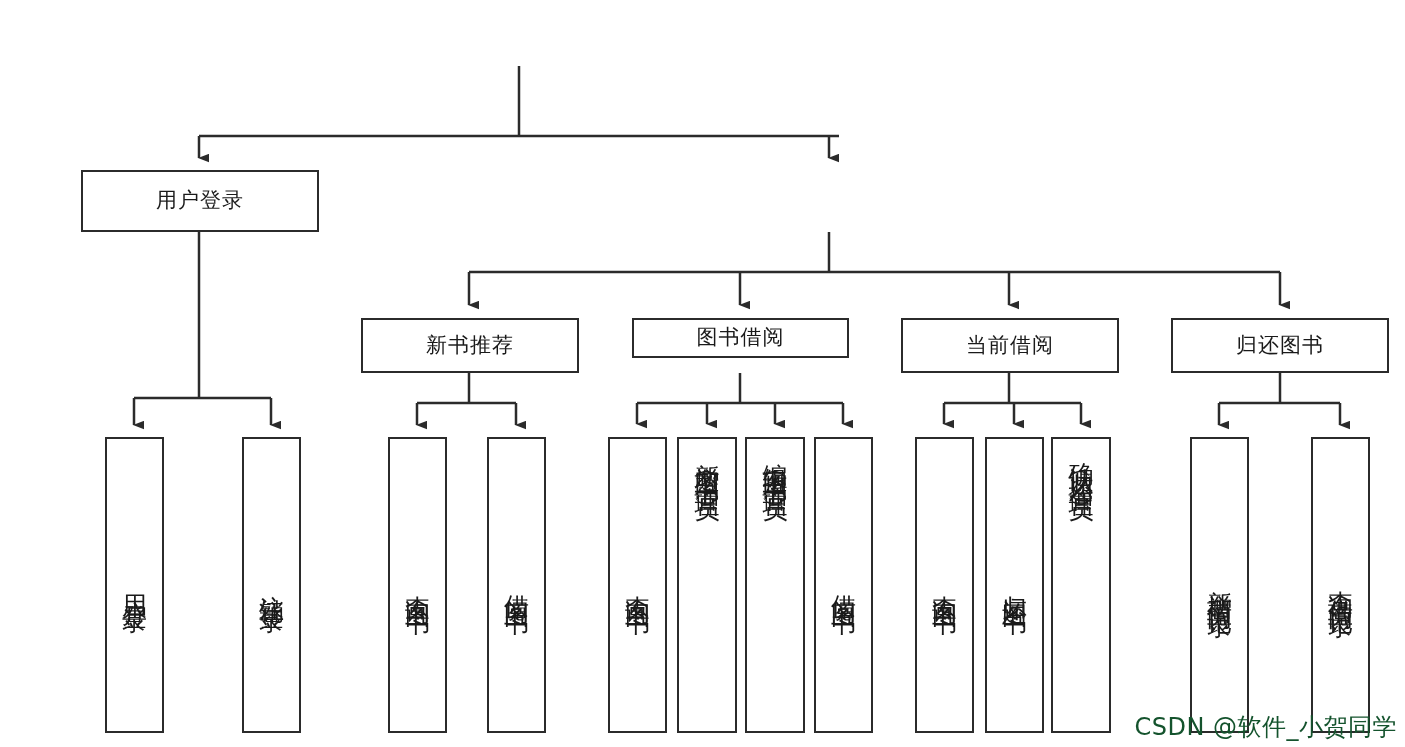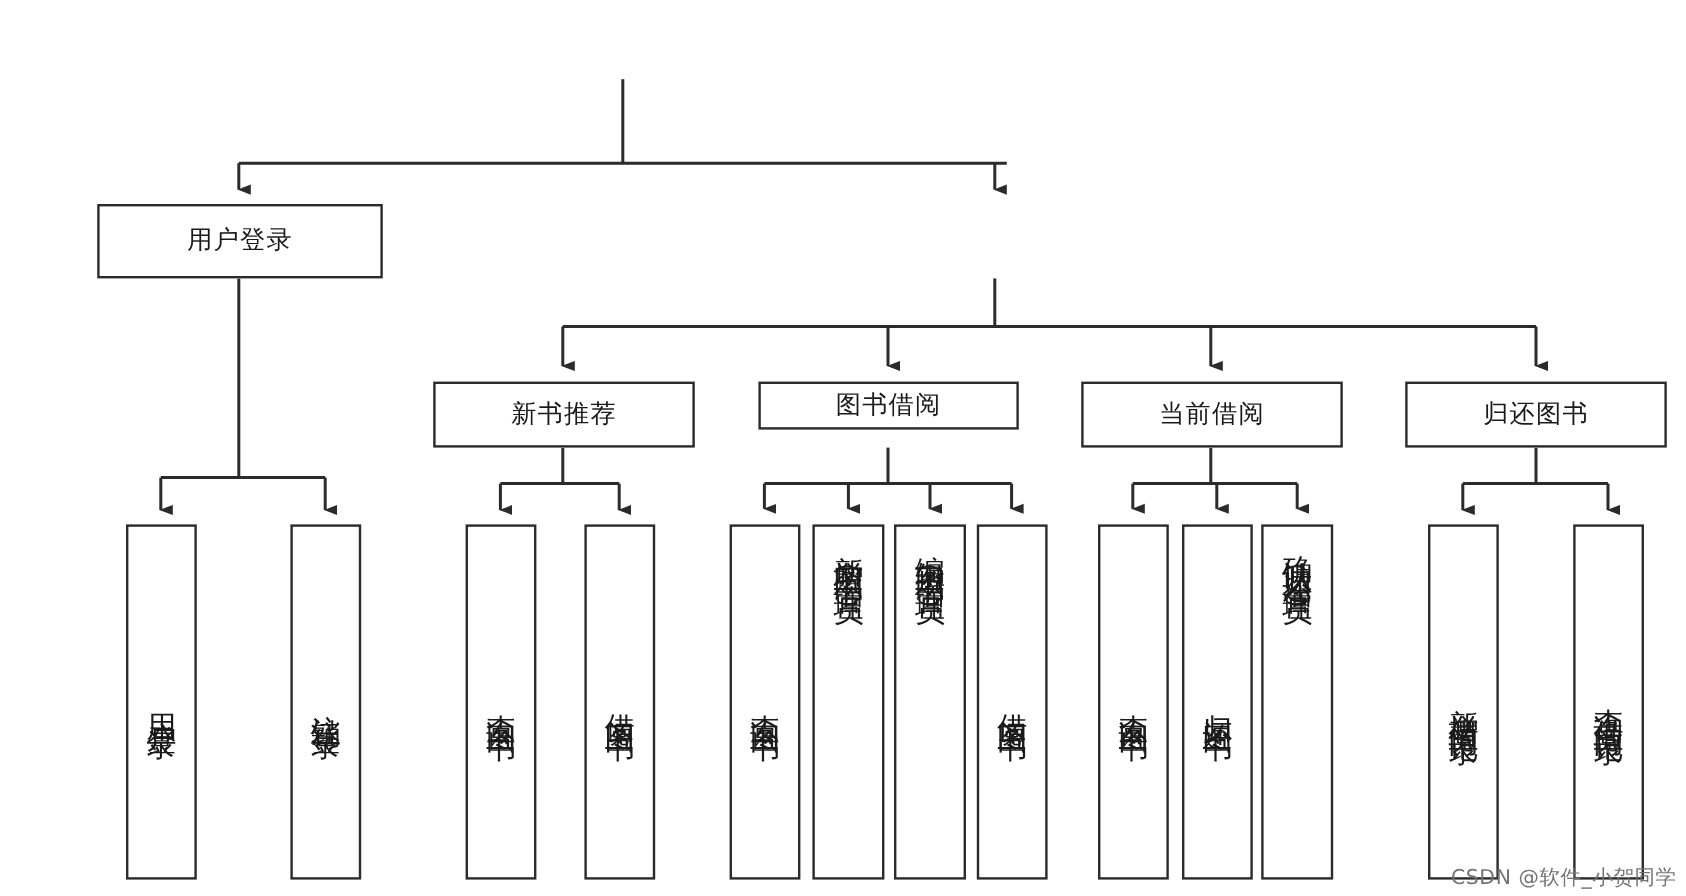--- a/index.html
+++ b/index.html
@@ -62,22 +62,22 @@
     justify-content: center;
     width: 100%;
     height: 100%;
     padding-top: 4px;
     box-sizing: border-box;
   }
   #watermark {
     position: absolute;
     right: 8px;
     bottom: 4px;
-    font-size: 17px;
-    color: #737373;
+    font-size: 24px;
+    color: #14532d;
     letter-spacing: 0.5px;
     white-space: nowrap;
     pointer-events: none;
   }
 </style>
 </head>
 <body>
 
 <div id="canvas">
 

